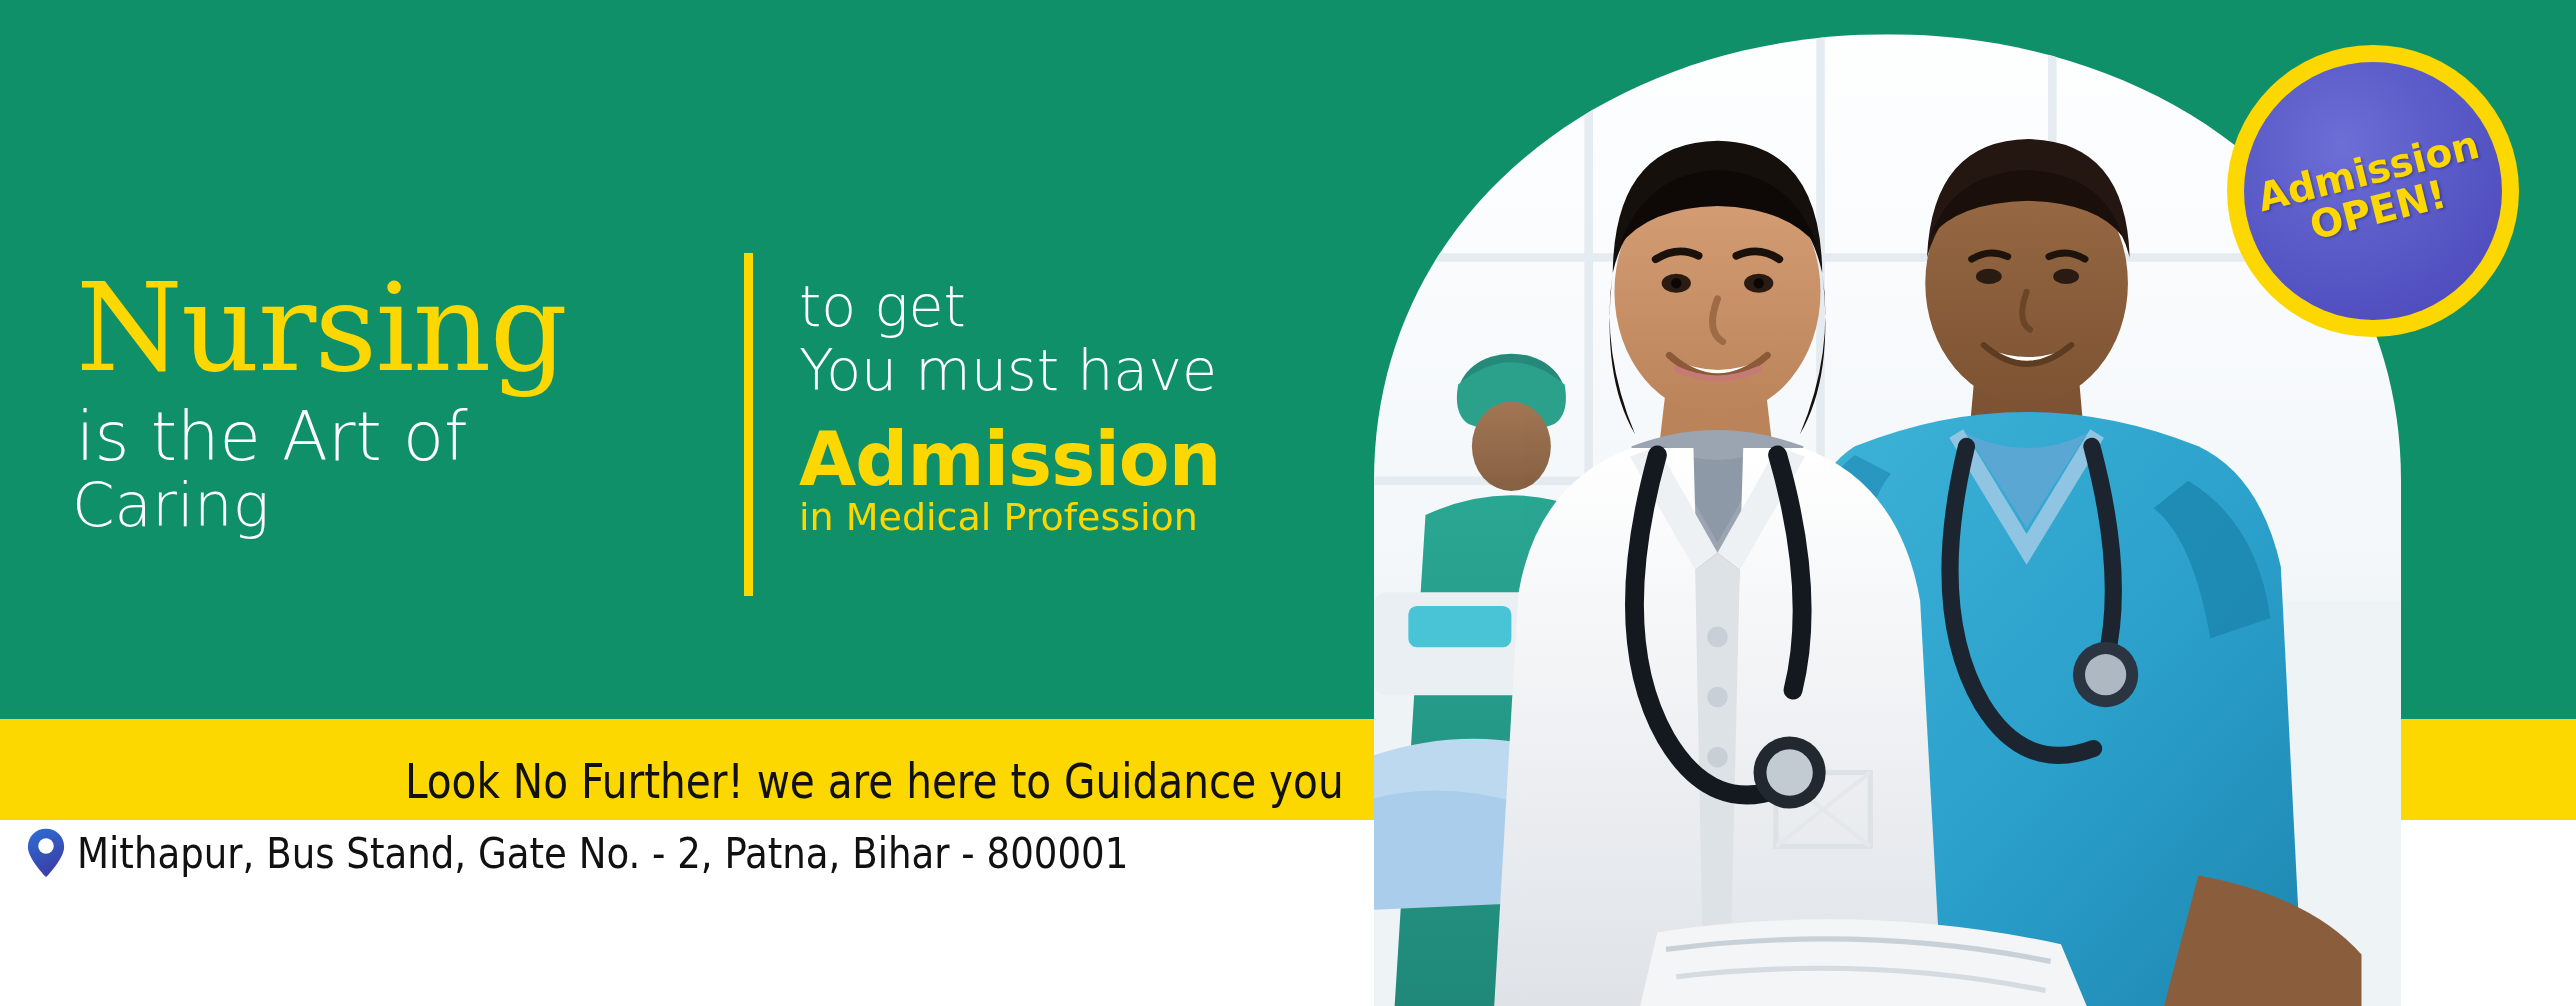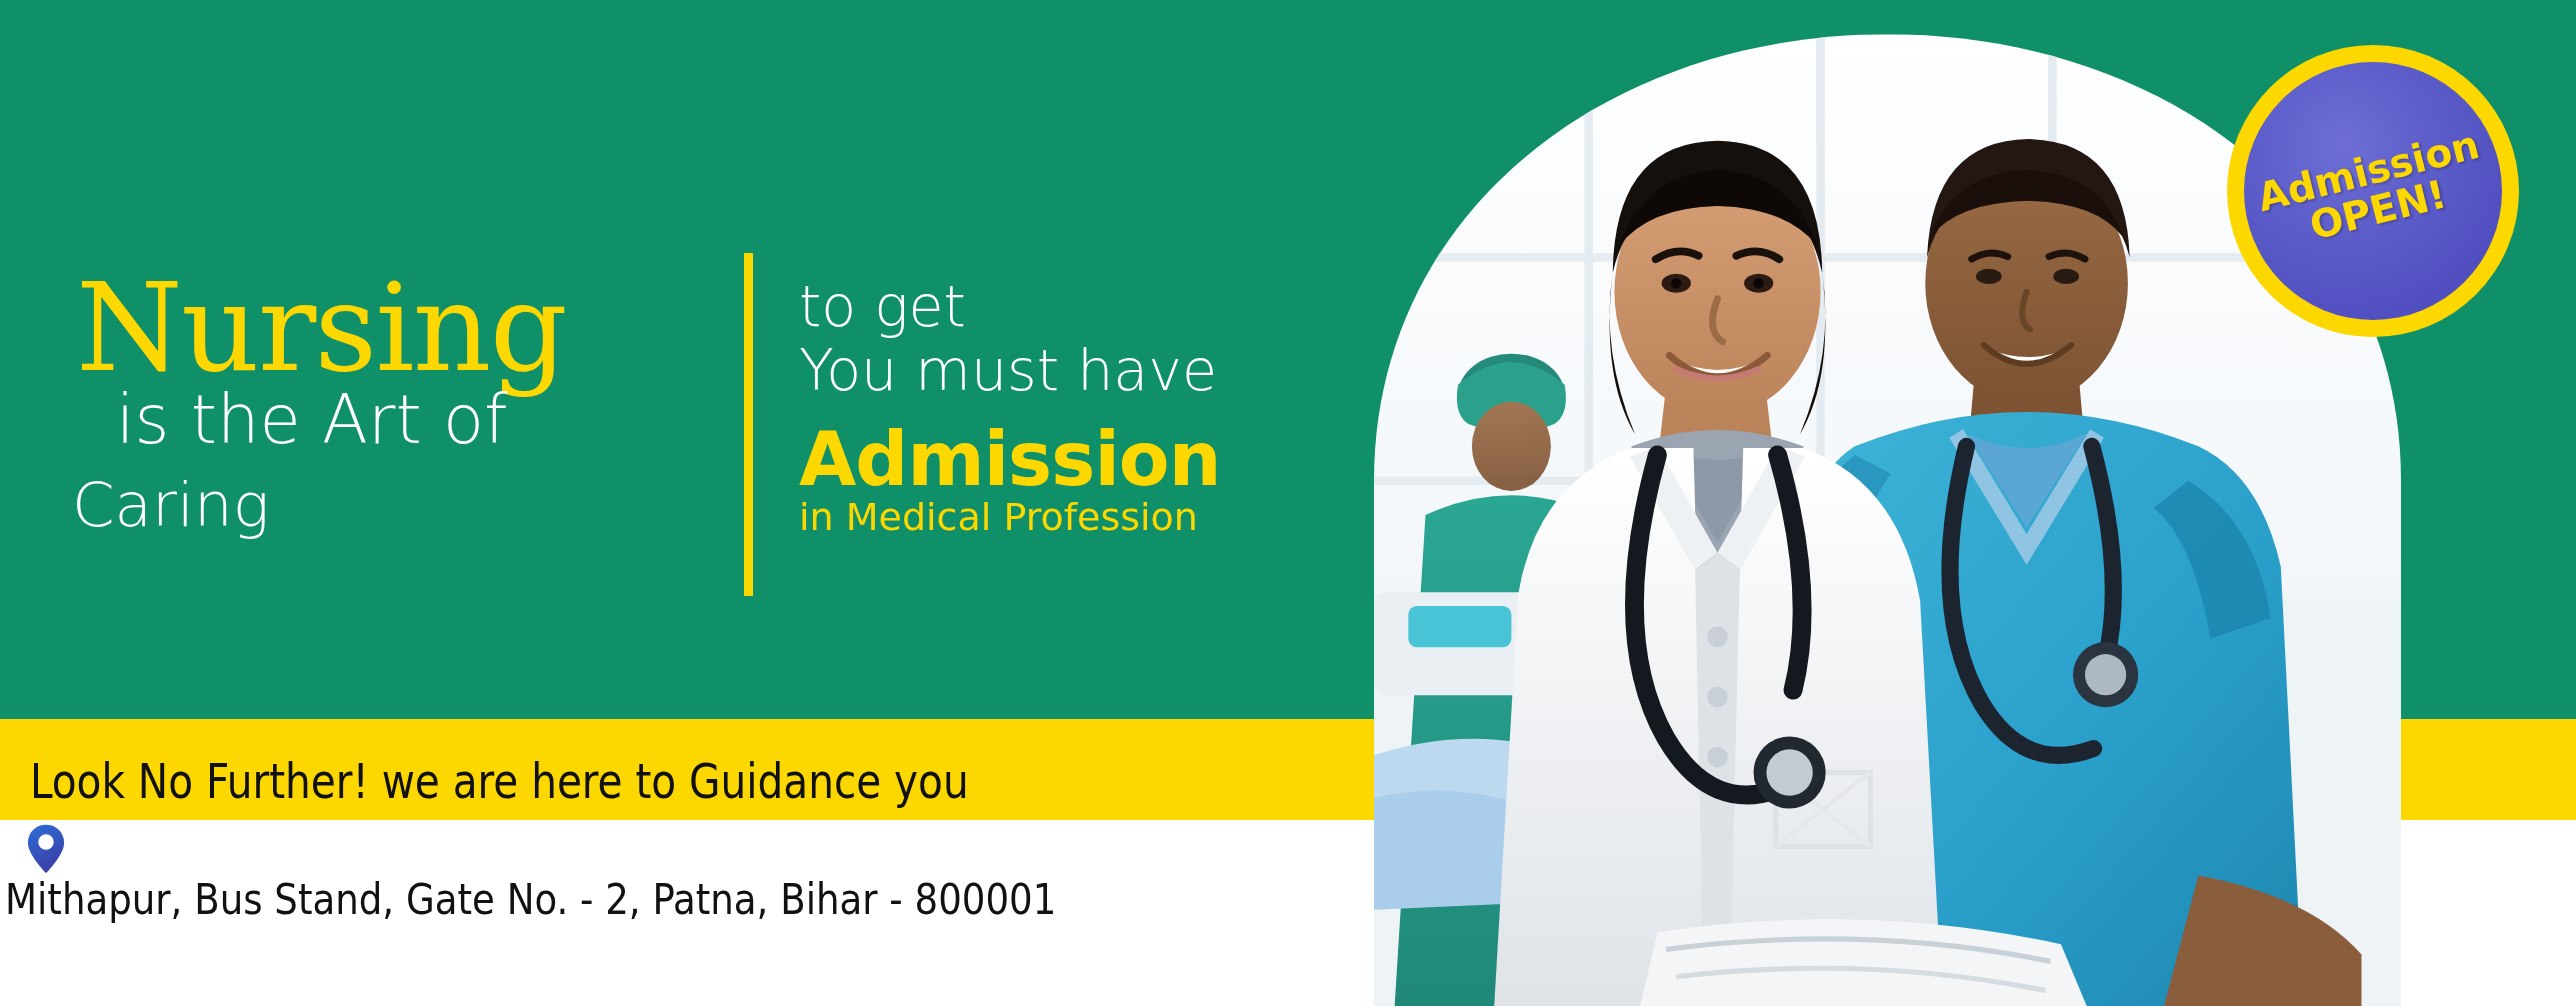--- a/index.html
+++ b/index.html
@@ -39,28 +39,27 @@
     position:absolute; left:76px; top:8.6px;
     font-family:"DejaVu Serif", serif;
     font-weight:400;
     font-size:122px;
     line-height:1;
     color:#fcd800;
     letter-spacing:-1.7px;
     white-space:nowrap;
   }
   .headline-art {
-    position:absolute; left:76px; top:129px;
+    position:absolute; left:76px; top:146px;
     font-family:"DejaVu Sans", sans-serif;
     font-weight:300;
     font-size:67px;
     line-height:1;
     color:#ffffff;
     white-space:nowrap;
-    margin-left:40px;
   }
   .headline-caring {
     position:absolute; left:72px; top:216px;
     font-family:"DejaVu Sans", sans-serif;
     font-weight:300;
     font-size:61px;
     line-height:1;
     color:#ffffff;
     white-space:nowrap;
   }
@@ -145,43 +144,43 @@
     text-shadow:1.7px 1.7px 2.6px rgba(0,0,0,0.25);
   }
   .badge-text .l1 { display:block; font-size:39px; }
   .badge-text .l2 { display:block; font-size:39px; }
 
   
   .tagline {
     position:absolute;
     left:0px; top:719px;
     width:1374px; height:124px;
-    display:flex; align-items:center; justify-content:flex-start;
+    display:flex; align-items:center; justify-content:flex-end;
     z-index:30;
   }
   .tagline-text {
     font-family:"DejaVu Sans Condensed","DejaVu Sans", sans-serif;
     font-weight:400;
     font-size:48px;
     color:#111111;
     white-space:nowrap;
     transform:scaleX(0.94);
   }
 
   
   .contact-block {
     position:absolute;
     left:0px; top:824px;
     width:1374px;
     z-index:30;
   }
   .contact-row {
     display:flex;
+    align-items:center;
     height:57px;
-    flex-direction:column;
   }
   .contact-icon {
     width:53px;
     min-width:53px;
     display:flex; align-items:center; justify-content:center;
     margin-left:19px;
   }
   .contact-text {
     font-family:"DejaVu Sans Condensed","DejaVu Sans", sans-serif;
     font-weight:400;

